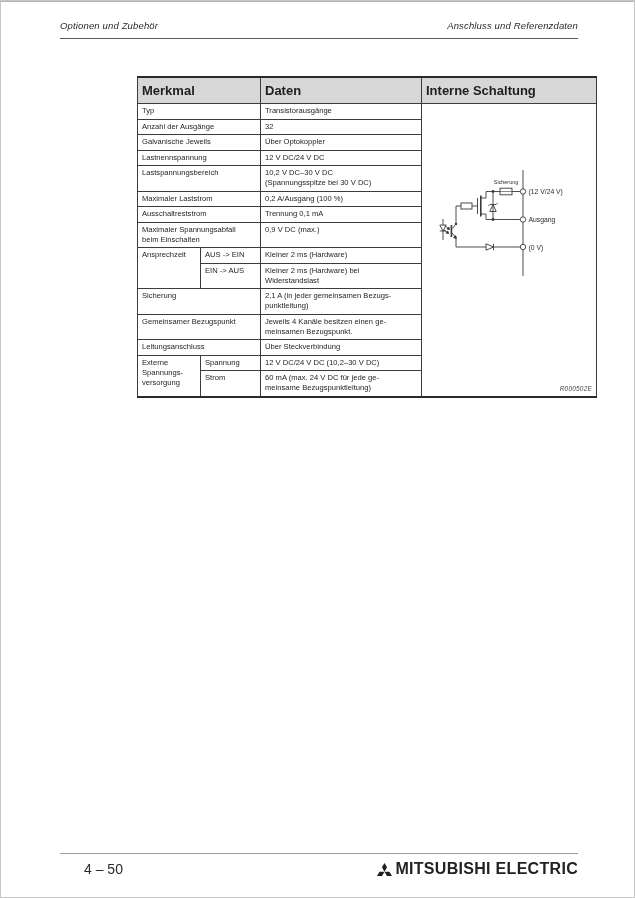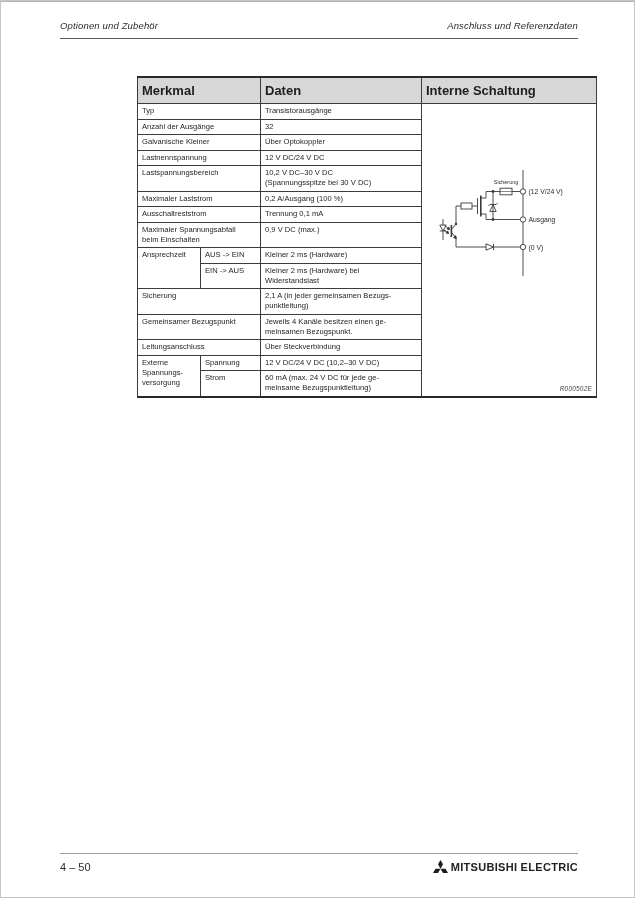--- a/index.html
+++ b/index.html
@@ -37,23 +37,23 @@
   }
   
   .caption { position:absolute; left:137px; top:386px; font-size:9px; font-style:italic; color:#222; }
   .caption .cap-label { font-weight:bold; margin-right:10px; }
   
   .running-footer {
     position:absolute; left:60px; right:57px; top:853px;
     display:flex; justify-content:space-between; align-items:center;
     border-top:1px solid #9c9c9c; padding-top:6px;
   }
-  .page-num { font-size:11px; color:#2b2b2b; }
+  .page-num { font-size:14px; color:#2b2b2b;margin-left:24px; }
   .brand { display:flex; align-items:center; gap:3px; }
-  .brand-name { font-size:11px; font-weight:bold; color:#222; letter-spacing:.3px;text-align:right; }
+  .brand-name { font-size:16px; font-weight:bold; color:#222; letter-spacing:.3px;text-align:right; }
 </style>
 </head>
 <body>
 
 <div class="page">
 
   <div class="running-header">
     <span>Optionen und Zubehör</span>
     <span>Anschluss und Referenzdaten</span>
   </div>
@@ -140,21 +140,21 @@
               </g>
             </svg>
             <span class="fig-ref">R000502E</span>
           </td>
         </tr>
         <tr>
           <td colspan="2"><span class="pre">Anzahl der Ausgänge</span></td>
           <td><span class="pre">32</span></td>
         </tr>
         <tr>
-          <td colspan="2"><span class="pre">Galvanische Kleiner</span></td>
+          <td colspan="2"><span class="pre">Galvanische Jeweils</span></td>
           <td><span class="pre">Über Optokoppler</span></td>
         </tr>
         <tr>
           <td colspan="2"><span class="pre">Lastnennspannung</span></td>
           <td><span class="pre">12 V DC/24 V DC</span></td>
         </tr>
         <tr>
           <td colspan="2"><span class="pre">Lastspannungsbereich</span></td>
           <td><span class="pre">10,2 V DC–30 V DC
 (Spannungsspitze bei 30 V DC)</span></td>

